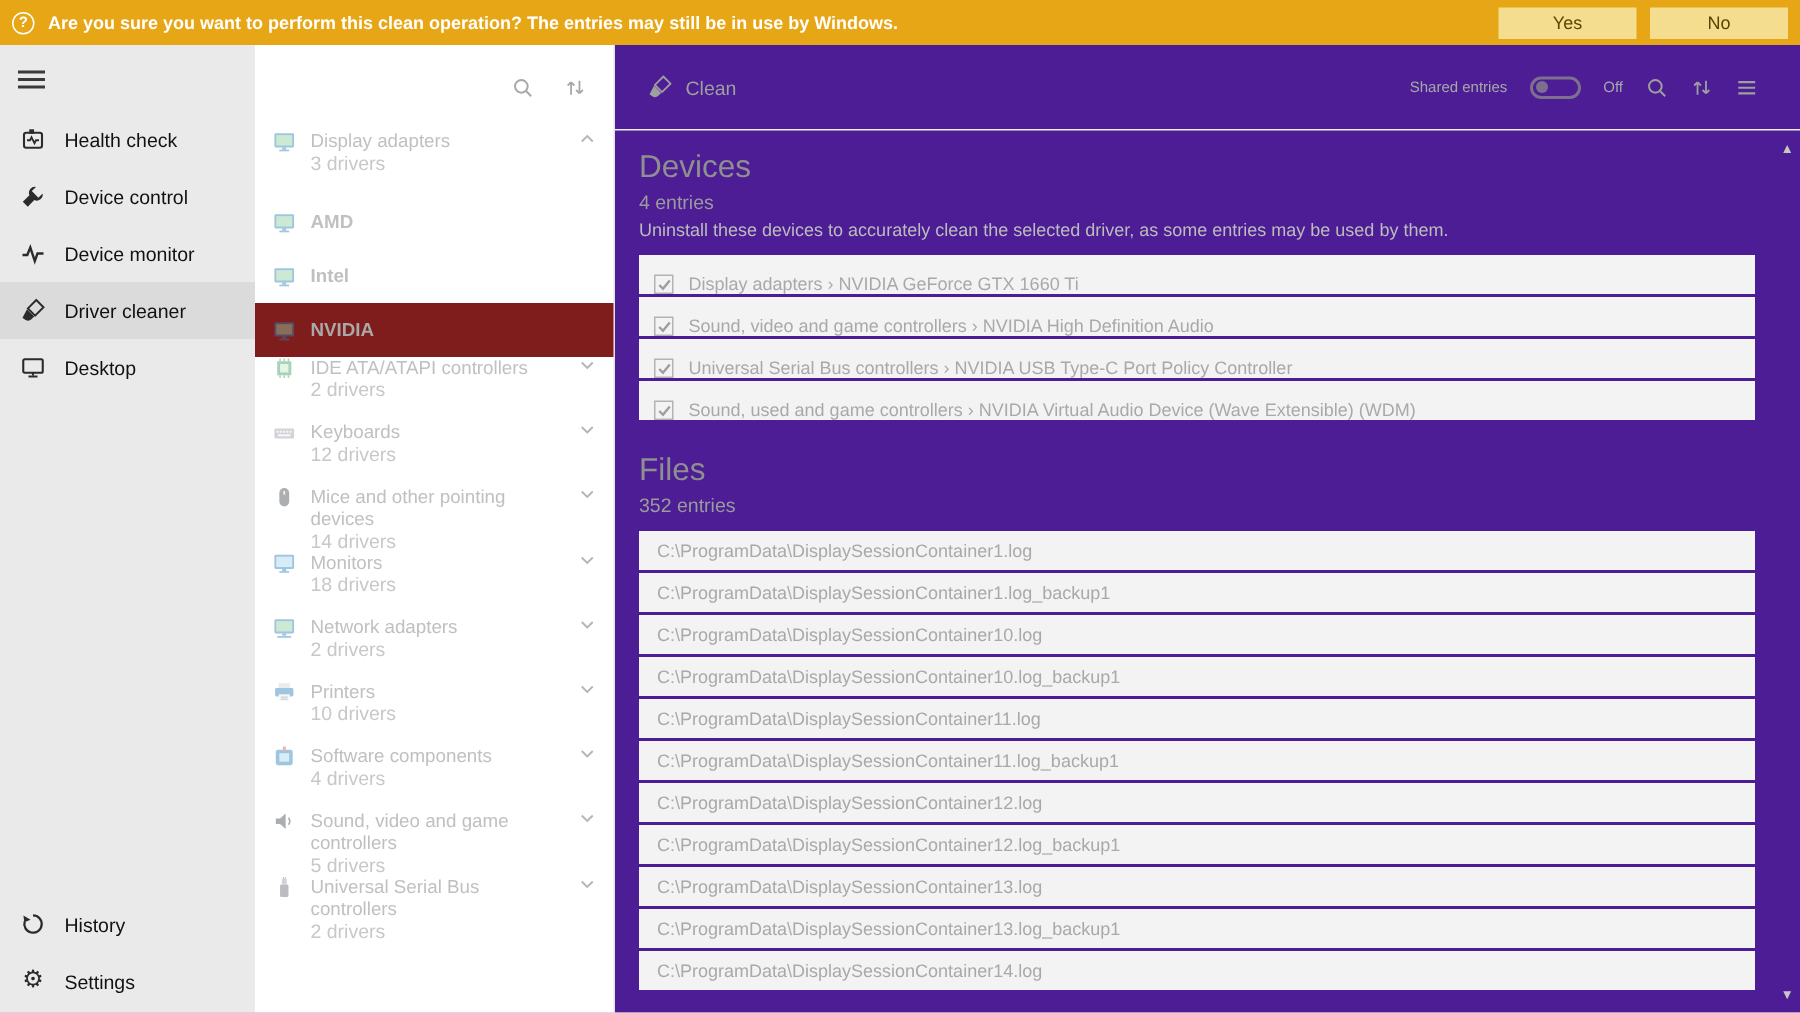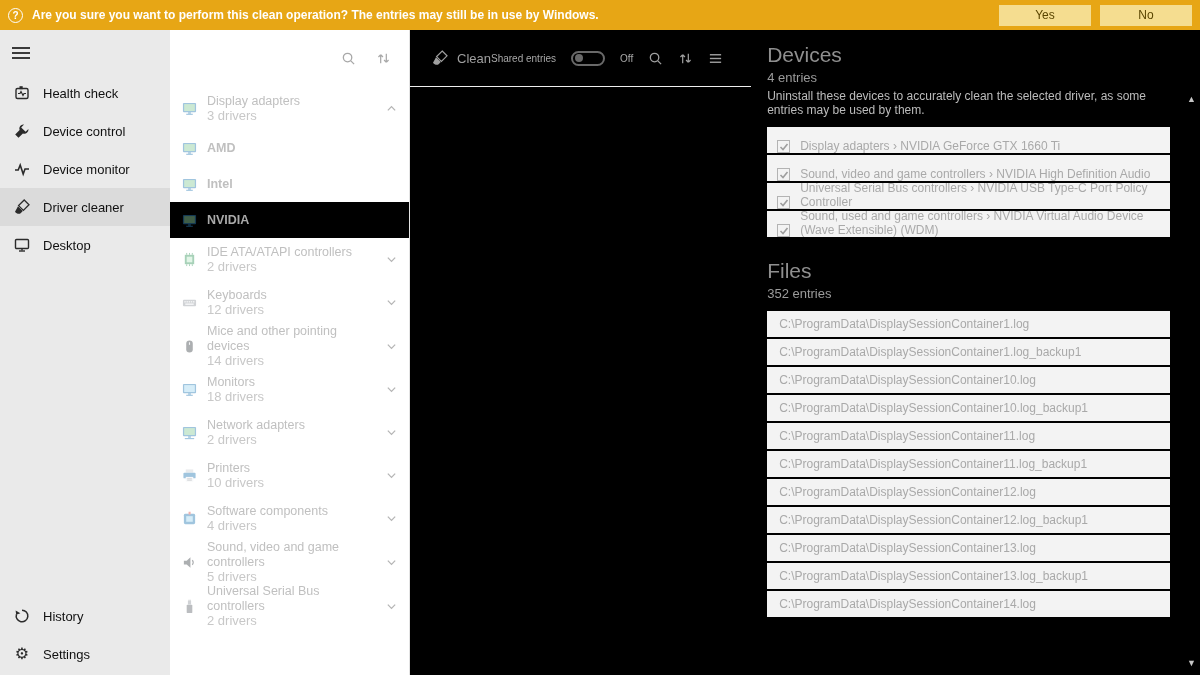--- a/index.html
+++ b/index.html
@@ -30,33 +30,33 @@
   .nav-item .nicon { width:18px; display:flex; justify-content:center; color:#2b2b2b; }
   .sidebar-bottom { margin-top:auto; padding-bottom:2px; }
   .gear-glyph { font-size:16px; line-height:16px; }
 
   
   .tree { width:240px; background:#fff; border-right:1px solid #e3e3e3;
     display:flex; flex-direction:column; }
   .tree-header { height:57px; display:flex; align-items:center; justify-content:flex-end;
     gap:20px; padding-right:18px; color:#a8a8a8; }
   .tree-header .hicon { cursor:pointer; display:flex; }
-  .tree-group { min-height:43px; display:flex; align-items:center; gap:10px;
+  .tree-group { min-height:43px; display:flex; gap:10px;
     padding:0 12px; cursor:pointer; }
   .tgl { display:flex; flex-direction:column; }
   .tname { font-size:12.5px; color:#c0c0c0; line-height:15px; }
   .tsub  { font-size:13px; color:#c8c8c8; line-height:14px; }
   .tree-child { height:36px; display:flex; align-items:center; gap:10px;
     padding-left:12px; font-size:12.5px; color:#c0c0c0; cursor:pointer;font-weight:bold; }
-  .tree-child.selected { background:#000000; color:#a9a9a9; }
+  .tree-child.selected { background:#7f1d1d; color:#a9a9a9; }
   .ticon { width:15px; height:15px; opacity:.45; display:flex; flex:0 0 auto; }
   .chev { margin-left:auto; color:#b5b5b5; display:flex; cursor:pointer; }
 
   
-  .main { flex:1; position:relative; background:#000000; display:flex; flex-direction:row; }
+  .main { flex:1; position:relative; background:#4c1d95; display:flex; flex-direction:column; }
   .toolbar { height:57px; border-bottom:1px solid #ededed; display:flex;
     align-items:center; padding:0 28px 0 22px; }
   .toolbar-left { display:flex; align-items:center; gap:9px; font-size:13px; color:#9f9f9f; }
   .toolbar-right { margin-left:auto; display:flex; align-items:center; gap:15px;
     font-size:10px; color:#a8a8a8; }
   .toggle { width:34px; height:15px; border:2px solid #8c8c8c; border-radius:9px;
     display:inline-flex; align-items:center; padding:0 2px; cursor:pointer; opacity:.75; }
   .knob { width:8px; height:8px; border-radius:50%; background:#8c8c8c; }
   .micon { cursor:pointer; display:flex; color:#9f9f9f; }
 

